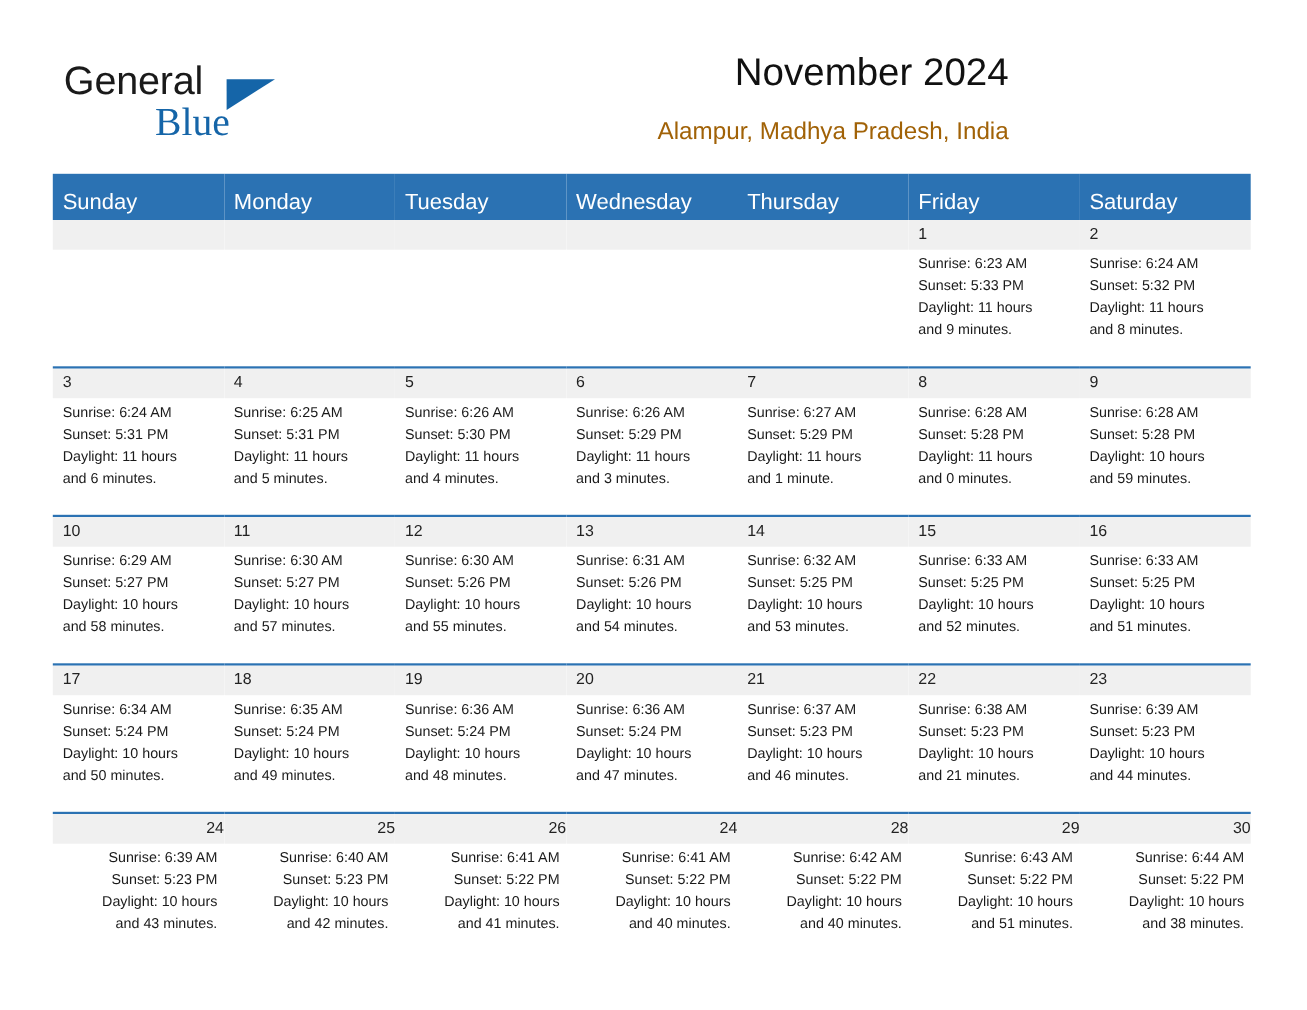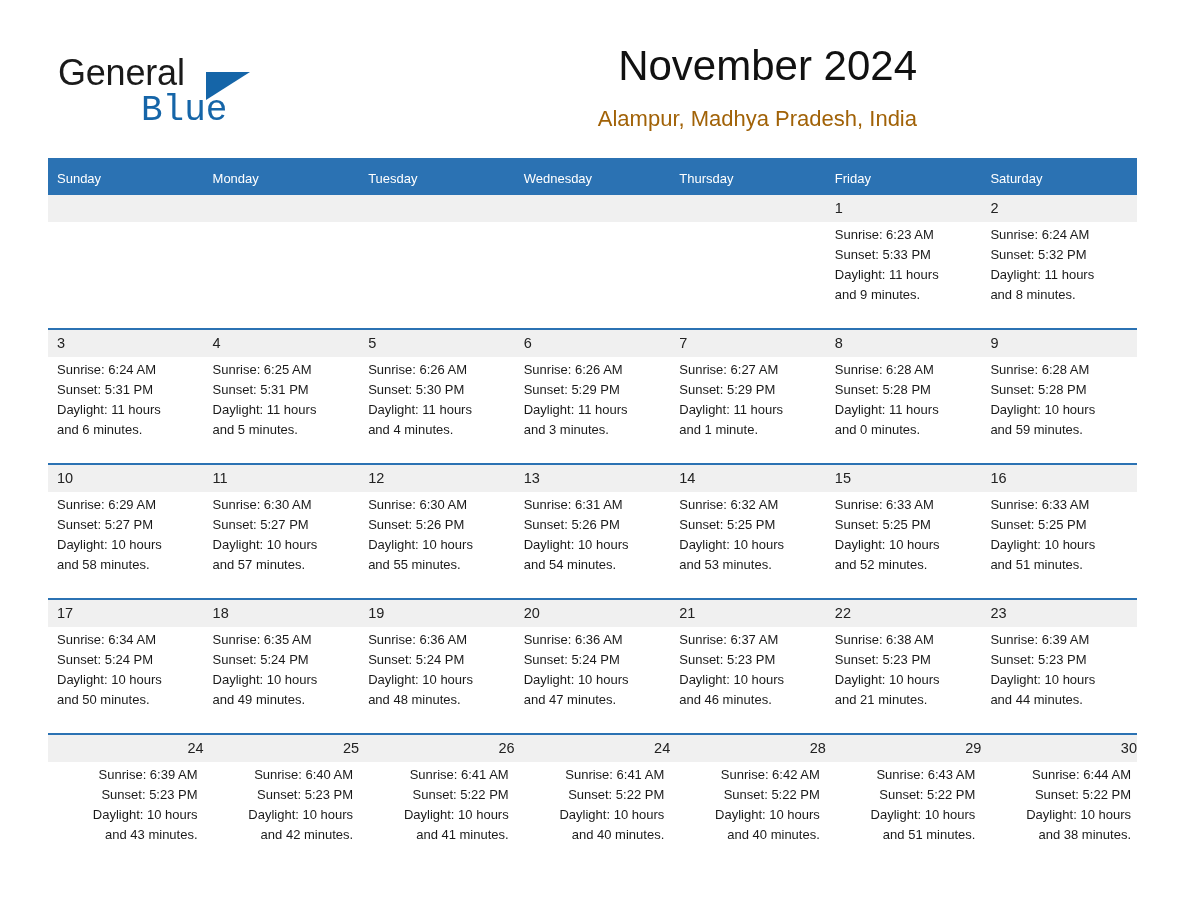--- a/index.html
+++ b/index.html
@@ -55,30 +55,30 @@
     border-left: 44px solid #1565a8;
     border-bottom: 28px solid transparent;
   }
   .logo-blue {
     position: absolute;
     left: 83px;
     top: 38px;
     font-size: 36px;
     color: #1565a8;
     line-height: 42px;
-    font-family: Liberation Mono, monospace;
+    font-family: Liberation Serif, serif;
   }
   .title-block {
     position: absolute;
     right: 0;
     top: 0;
     text-align: right;
   }
   .cal-title {
-    font-size: 42px;
+    font-size: 35px;
     line-height: 52px;
     color: #111111;
     font-weight: normal;
     margin: 0;
     white-space: nowrap;
   }
   .cal-subtitle {
     font-size: 22px;
     line-height: 34px;
     color: #a16207;
@@ -92,24 +92,24 @@
     position: absolute;
     left: 48px;
     top: 158px;
     width: 1089px;
     border-collapse: collapse;
     table-layout: fixed;
   }
   .calendar th {
     background: #2b72b3;
     color: #ffffff;
-    font-size: 13px;
+    font-size: 20px;
     font-weight: normal;
     text-align: left;
-    padding: 13px 0 8px 9px;
+    padding: 18px 0 8px 9px;
     height: 16px;
     line-height: 16px;
   }
   .calendar td {
     vertical-align: top;
     padding: 0;
     border-bottom: 2px solid #2b72b3;
     background: #ffffff;
     height: 133px;
   }

